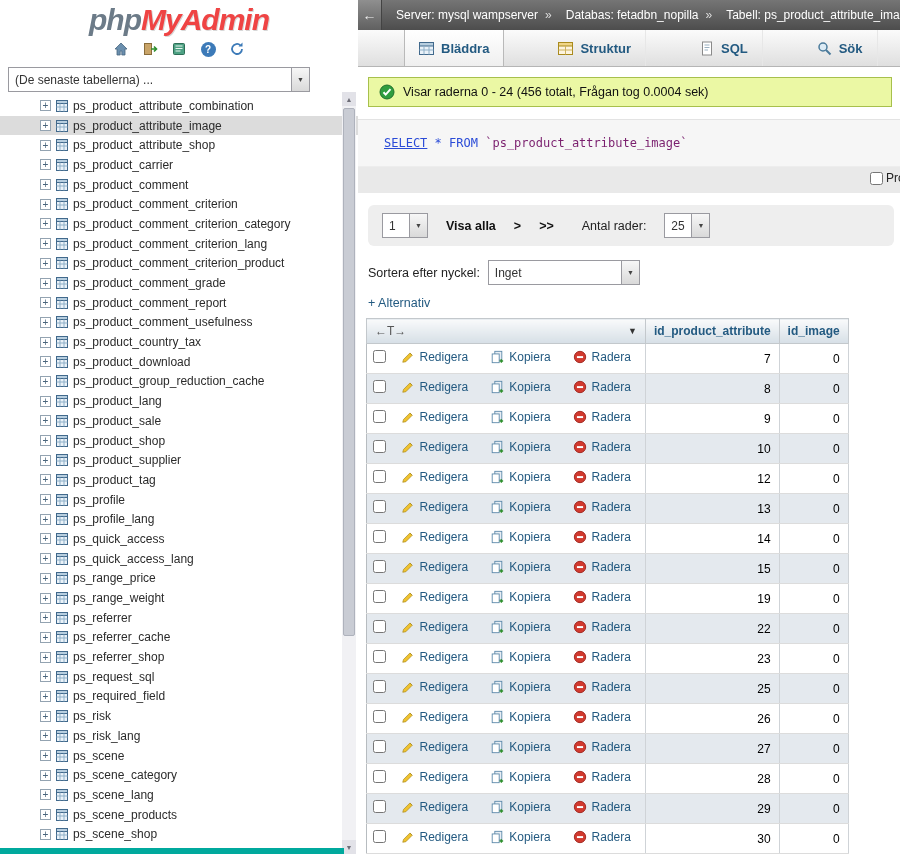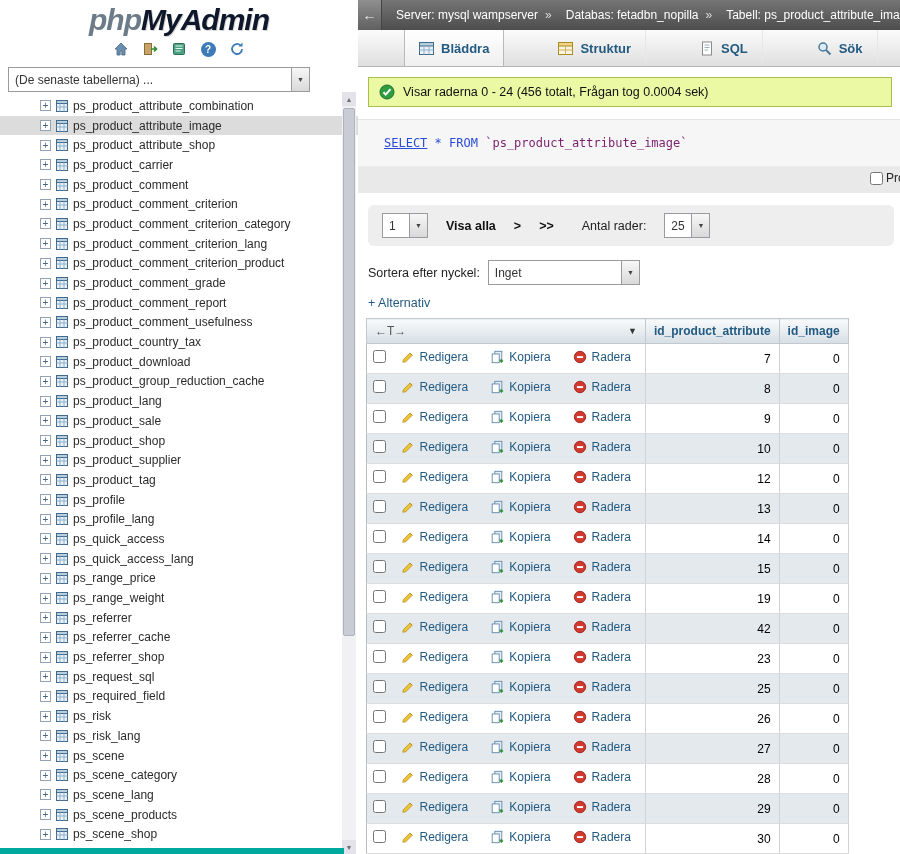--- a/index.html
+++ b/index.html
@@ -5,21 +5,21 @@
   * { box-sizing: border-box; }
   html,body { margin:0; padding:0; }
   body { width:900px; height:854px; overflow:hidden; background:#fff;
          font-family:"Liberation Sans", sans-serif; color:#222; }
   .app { position:relative; width:900px; height:854px; }
 
   
   .sidebar { position:absolute; left:0; top:0; width:358px; height:854px; background:#fff; overflow:hidden; }
   .logo { text-align:center; padding-top:4px; font-style:italic; font-weight:bold; font-size:30px; letter-spacing:-1px; line-height:32px; }
   .logo-php { color:#6c7b88; }
-  .logo-ma  { color:#0f172a; text-shadow:1px 1px 0 #d8d8d8; }
+  .logo-ma  { color:#ef4444; text-shadow:1px 1px 0 #d8d8d8; }
   .navicons { display:flex; justify-content:center; align-items:center; gap:11px; height:26px; }
   .navicons .nico { width:18px; height:18px; display:inline-flex; align-items:center; justify-content:center; cursor:pointer; }
   .helpball { width:15px; height:15px; border-radius:50%; background:#3c7ab8; color:#fff; font-size:10px; font-weight:bold;
               display:inline-flex; align-items:center; justify-content:center; }
   .fakeselect { display:inline-flex; align-items:center; background:#fff; border:1px solid #9a9aa0; height:25px;
                 font-size:12px; padding-left:6px; cursor:pointer; color:#333; white-space:nowrap; }
   .fakeselect .seltext { flex:1 1 auto; overflow:hidden; }
   .selarrow { width:18px; height:100%; border-left:1px solid #9a9aa0; background:linear-gradient(#f7f7f7,#d9d9d9);
               display:inline-flex; align-items:center; justify-content:center; font-size:7px; color:#444; margin-left:6px; flex:0 0 auto; }
   .recentsel { margin:5px 0 2px 8px; width:302px; }
@@ -1034,21 +1034,21 @@
           </td>
           <td class="act">
             <a class="action">
               <svg width="14" height="14" viewBox="0 0 16 16">
                   <circle cx="8" cy="8" r="6.5" fill="#d23a2f" stroke="#9c2018"></circle>
                   <rect x="4.5" y="7" width="7" height="2.2" fill="#fff"></rect>
                 </svg>
               <span>Radera</span>
             </a>
           </td>
-          <td class="num">42</td>
+          <td class="num">22</td>
           <td class="num">0</td>
         </tr>
           <tr>
           <td class="chk"><input type="checkbox" style=""></td>
           <td class="act">
             <a class="action">
               <svg width="14" height="14" viewBox="0 0 16 16">
                   <path d="M2 14l.9-3.2L10.2 3.4l2.6 2.6-7.3 7.4L2 14z" fill="#f0c330" stroke="#a98a1d" stroke-width="0.8"></path>
                   <path d="M10.2 3.4l2.6 2.6" stroke="#a98a1d" stroke-width="0.8"></path>
                 </svg>

